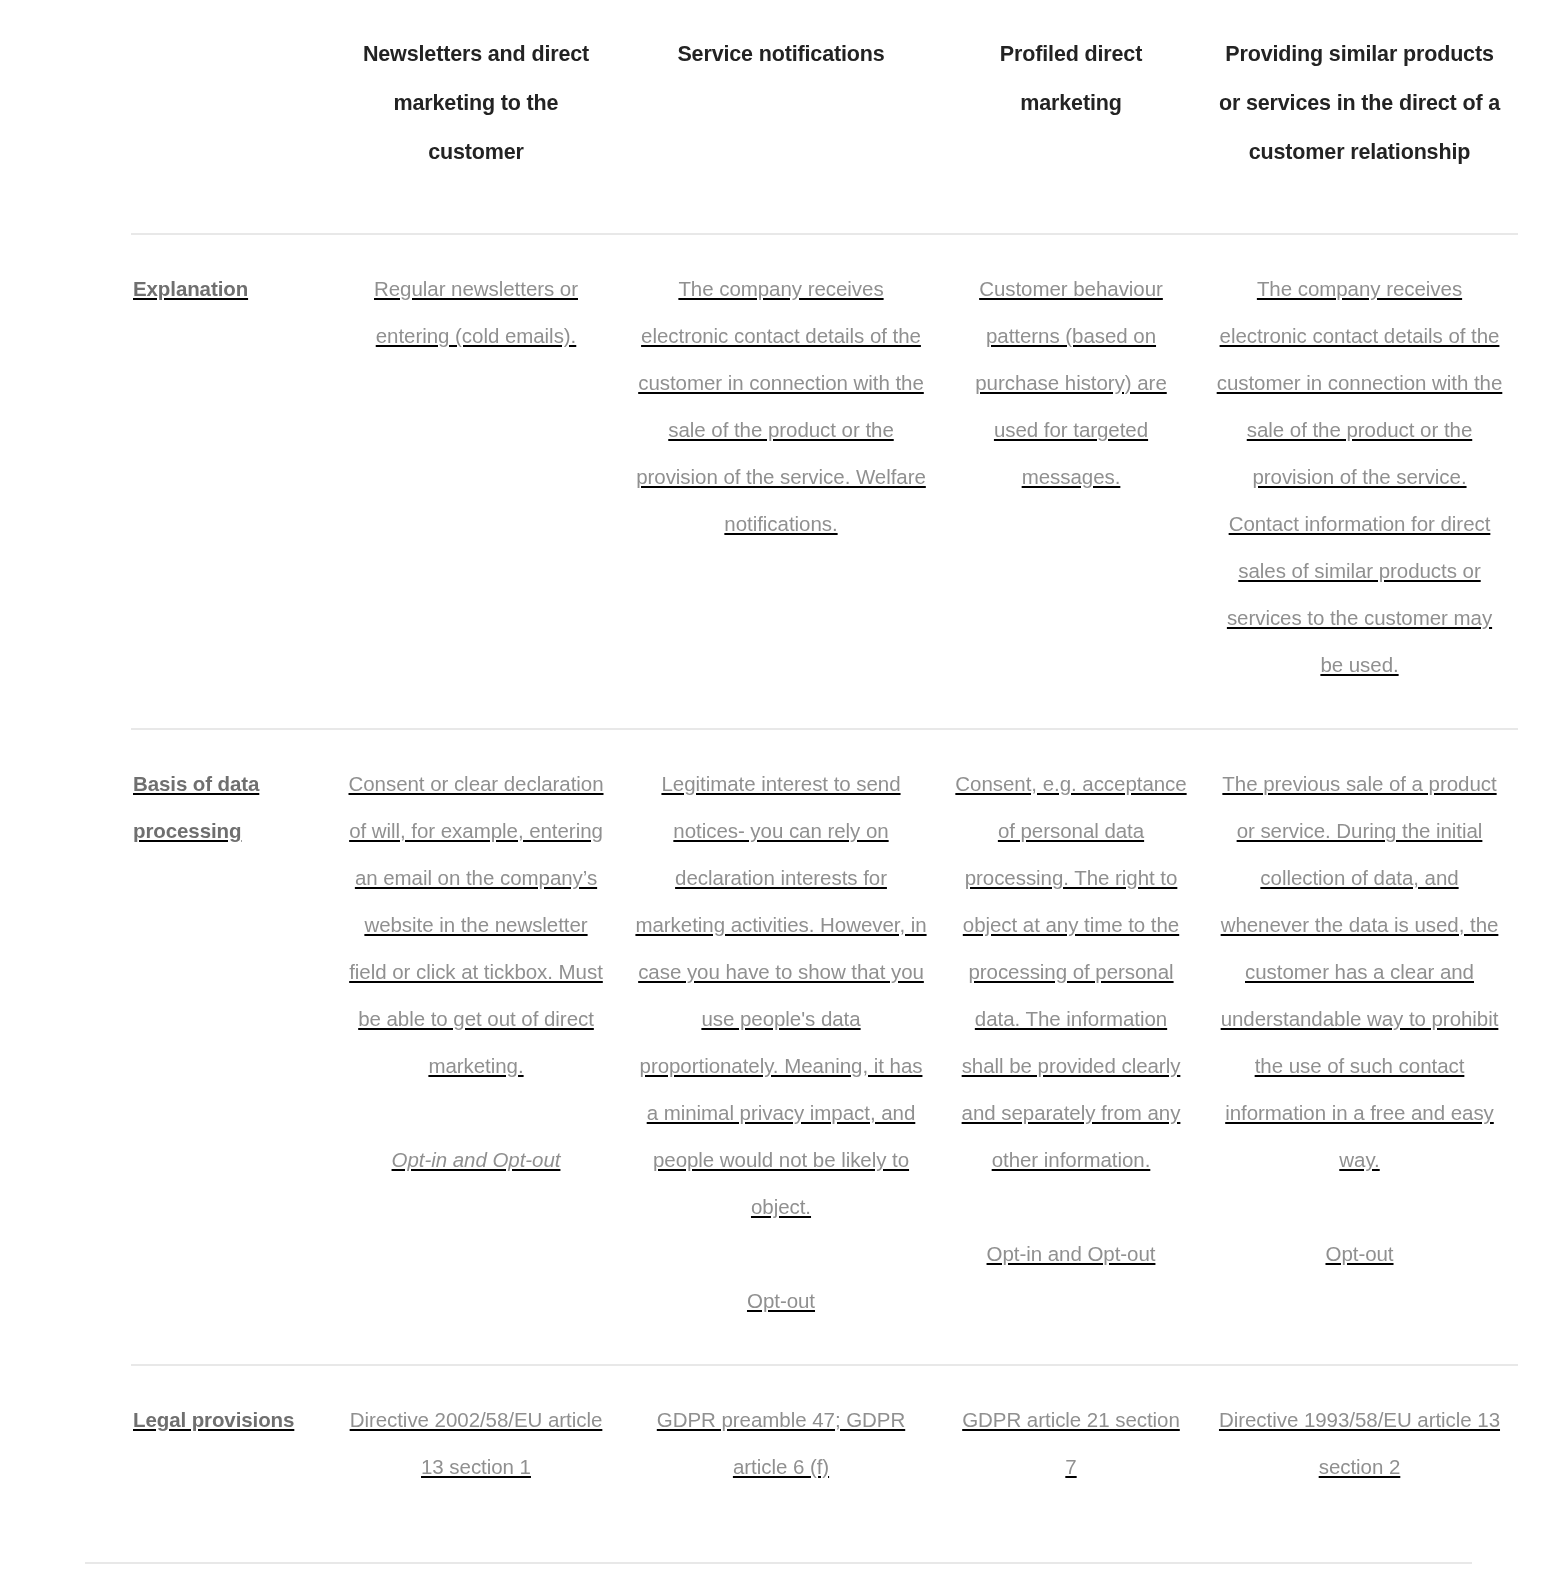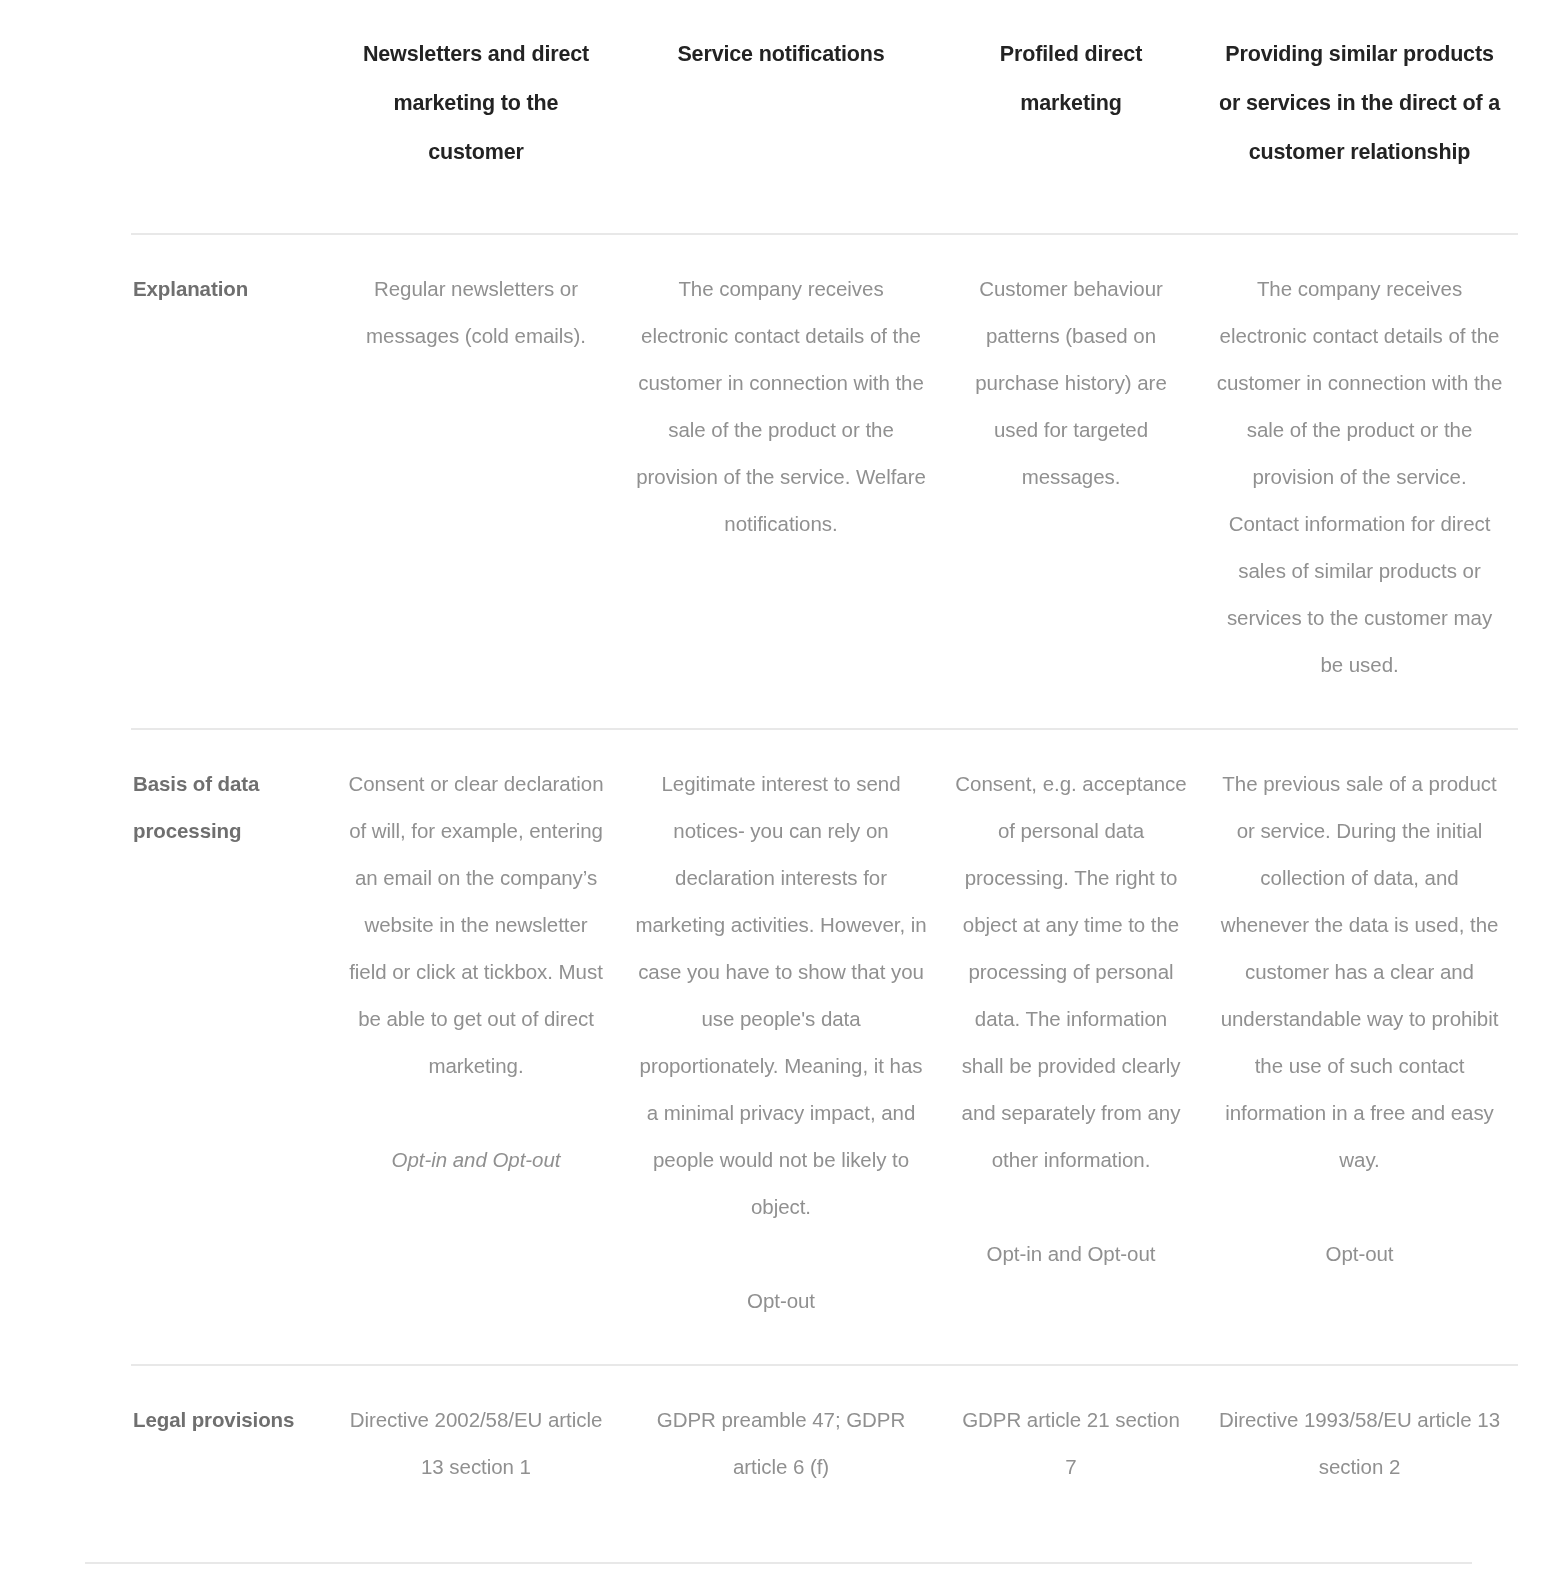--- a/index.html
+++ b/index.html
@@ -63,20 +63,21 @@
   }
 
   
   tbody tr {
     border-top: 2px solid #e8e8e8;
   }
   tbody td {
     padding: 0;
     border: 0;
     vertical-align: top;
+    text-decoration: underline;
   }
 
   .row-label {
     padding: 30px 16px 40px 2px;
     text-align: left;
     color: #6f6f6f;
     font-size: 20.5px;
     line-height: 47px;
     font-weight: 700;
     letter-spacing: -0.1px;
@@ -150,21 +151,21 @@
     </thead>
 
     <tbody>
 
       <tr>
         <td>
           <div class="row-label">Explanation</div>
         </td>
         <td>
           <div class="cell">
-            <p>Regular newsletters or messages (cold emails).</p>
+            <p>Regular newsletters or entering (cold emails).</p>
           </div>
         </td>
         <td>
           <div class="cell">
             <p>The company receives electronic contact details of the customer in connection with the sale of the product or the provision of the service. Welfare notifications.</p>
           </div>
         </td>
         <td>
           <div class="cell">
             <p>Customer behaviour patterns (based on purchase history) are used for targeted messages.</p>

